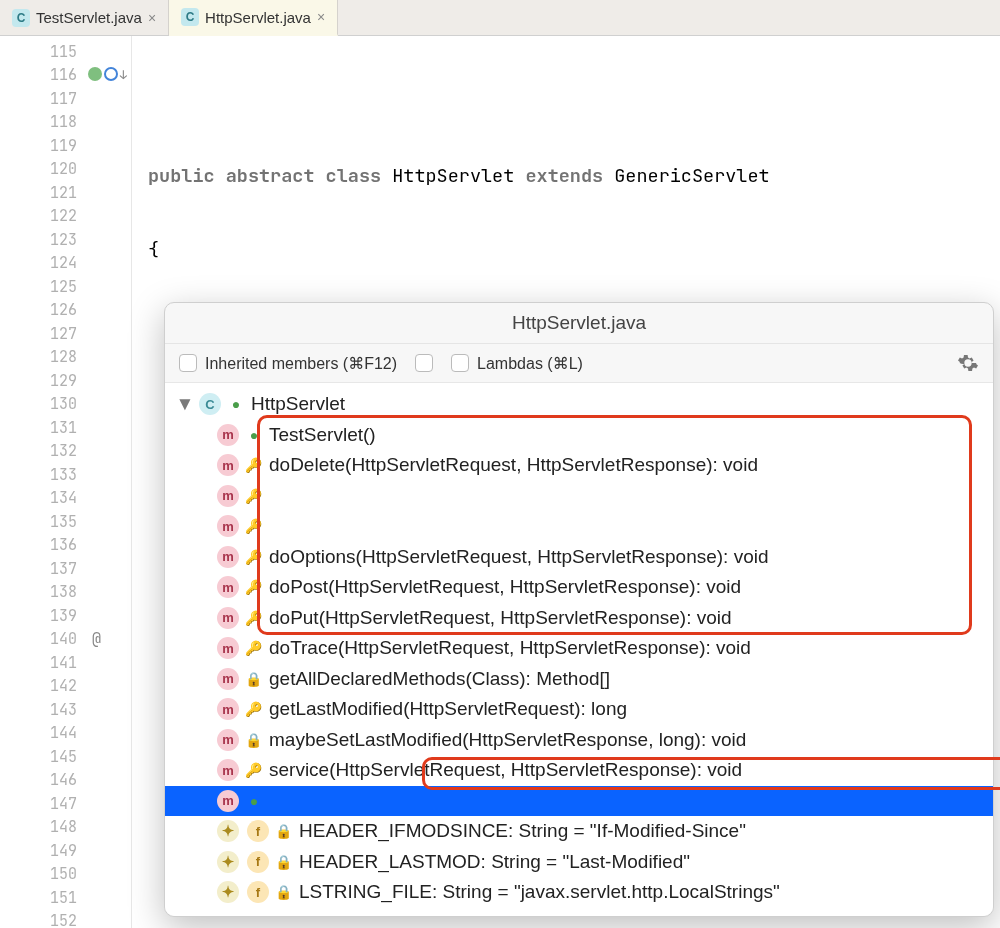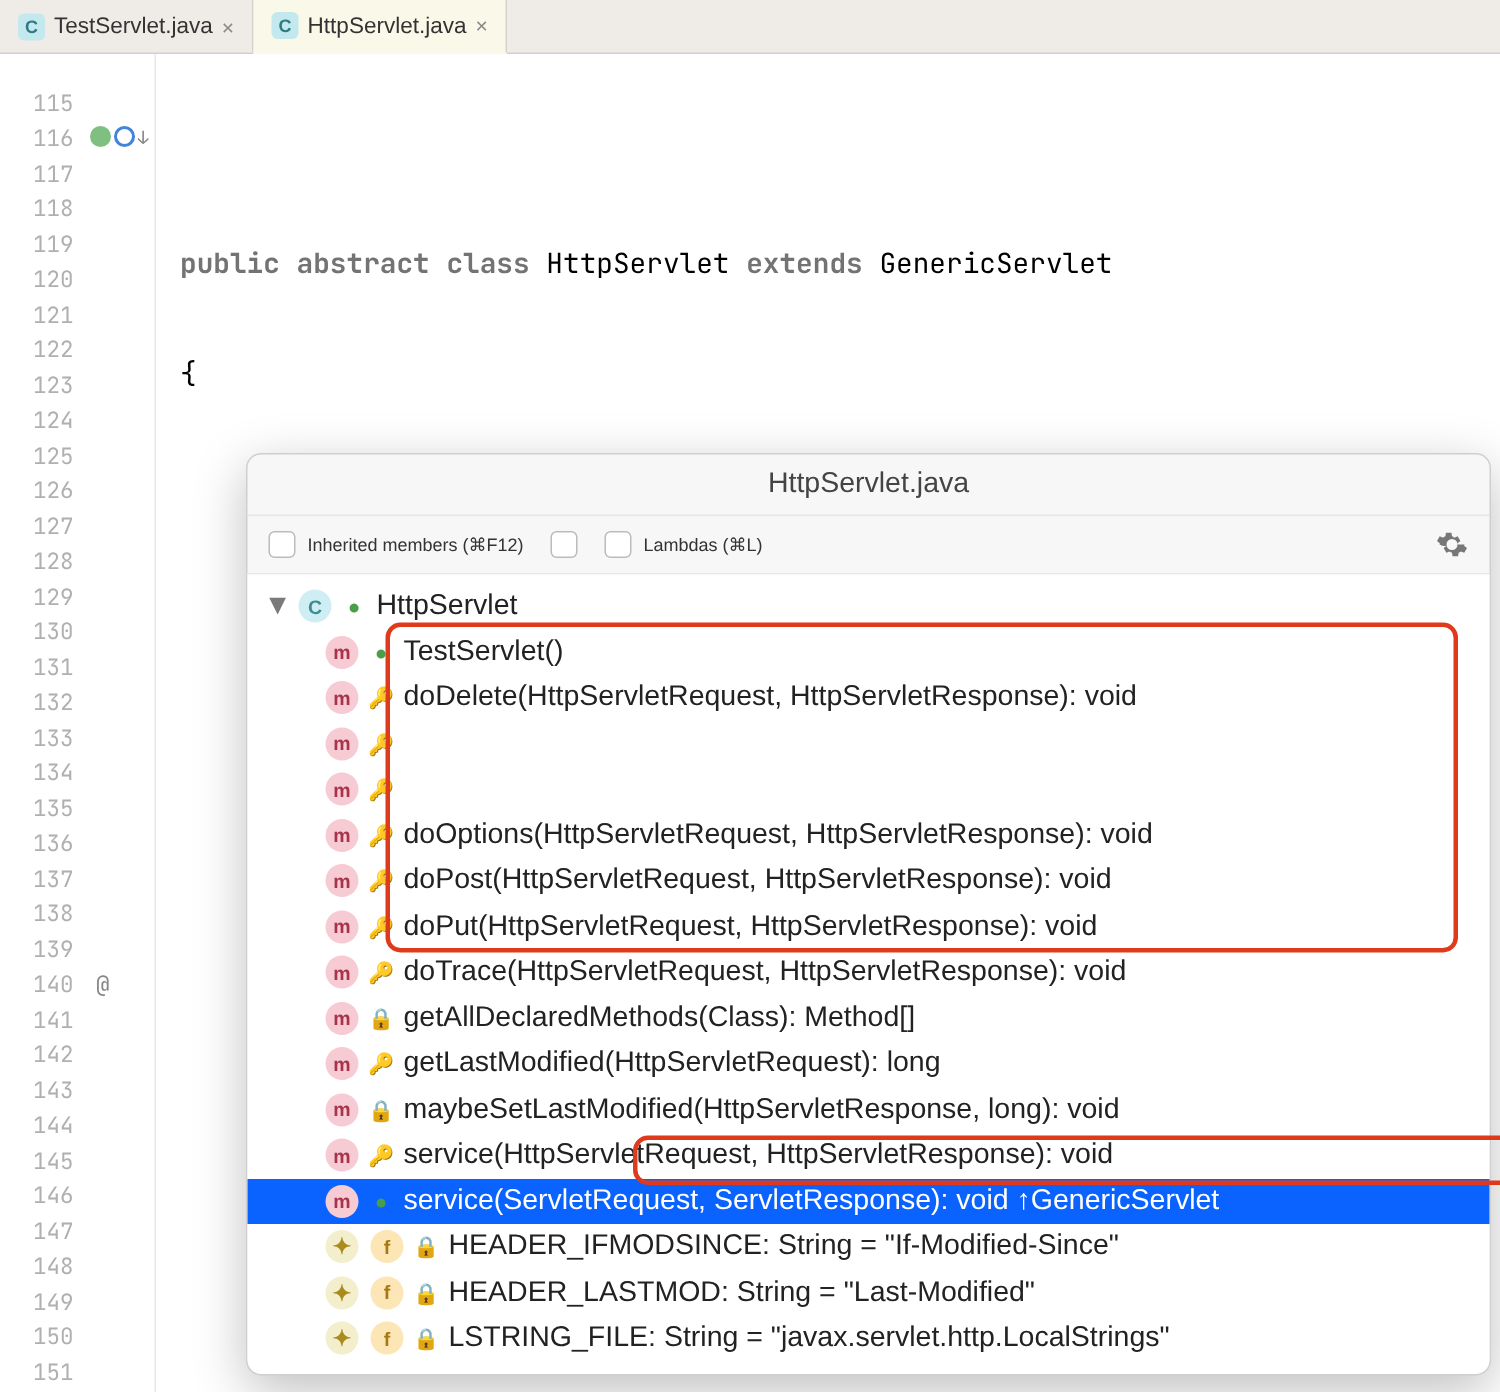--- a/index.html
+++ b/index.html
@@ -48,24 +48,24 @@
 .tab-close { font-size: 14px; color: #888; }
 
 
 .editor {
   display: flex;
   height: calc(928px - 36px);
   font-family: "JetBrains Mono", Menlo, Consolas, monospace;
   font-size: 18.5px;
 }
 .gutter {
-  width: 104px;
+  width: 132px;
   background: #fff;
   border-right: 1px solid #e7e7e7;
-  padding-top: 21px;
+  padding-top: 4px;
 }
 .gutter-line {
   height: 23.5px;
   display: flex;
   align-items: center;
   justify-content: flex-end;
   padding-right: 54px;
   color: #b0b0b0;
   font-size: 15px;
   position: relative;
@@ -110,21 +110,21 @@
   font-size: 19px;
   color: #444;
   border-bottom: 1px solid #e5e5e5;
 }
 .popup-toolbar {
   display: flex;
   align-items: center;
   gap: 18px;
   padding: 8px 14px;
   border-bottom: 1px solid #e7e7e7;
-  font-size: 12px;
+  font-size: 16px;
   color: #333;
 }
 .popup-toolbar .spacer { flex: 1; }
 .chk {
   display: inline-flex; align-items: center; gap: 8px;
 }
 .chk-box {
   width: 18px; height: 18px;
   border: 1.5px solid #bbb;
   border-radius: 4px;
@@ -343,21 +343,20 @@
         <span class="text-content">maybeSetLastModified(HttpServletResponse, long): void</span>
       </div>
       <div class="tree-row lvl1">
         <span class="badge m">m</span>
         <span class="vis key">🔑</span>
         <span class="text-content">service(HttpServletRequest, HttpServletResponse): void</span>
       </div>
       <div class="tree-row lvl1 sel">
         <span class="badge m">m</span>
         <span class="vis open">●</span>
-        <span class="text-content">service(ServletRequest, ServletResponse): void ↑GenericServlet</span>
       </div>
       <div class="tree-row lvl1">
         <span class="badge star">✦</span>
         <span class="badge f">f</span>
         <span class="vis lock">🔒</span>
         <span class="text-content">HEADER_IFMODSINCE: String = "If-Modified-Since"</span>
       </div>
       <div class="tree-row lvl1">
         <span class="badge star">✦</span>
         <span class="badge f">f</span>

